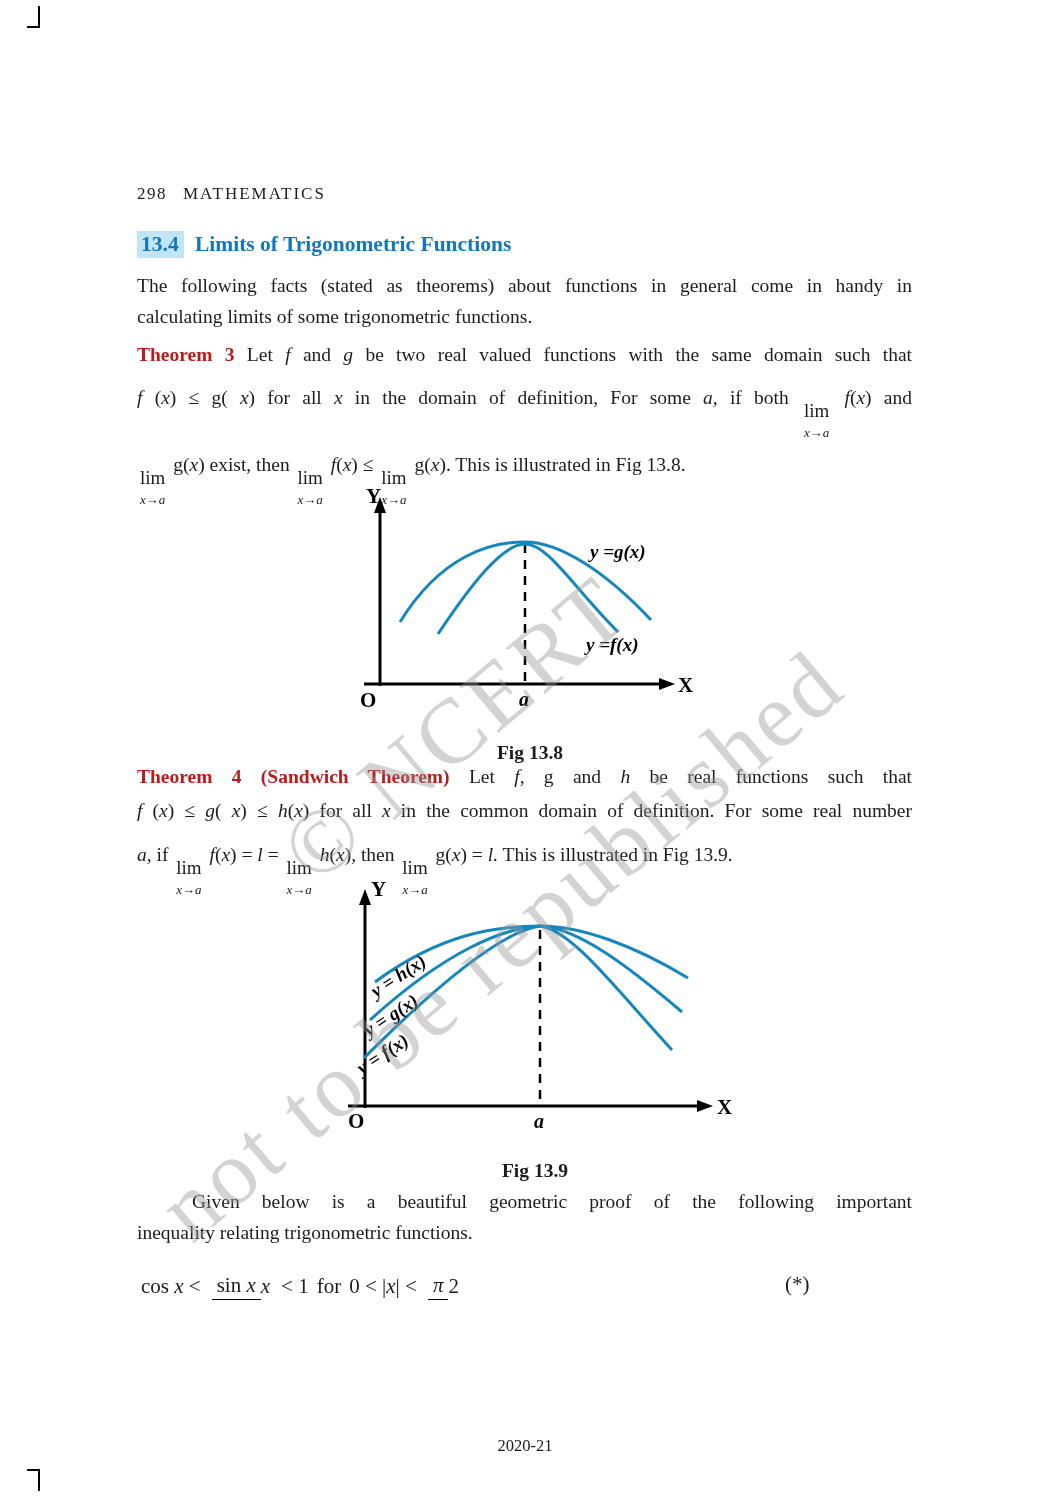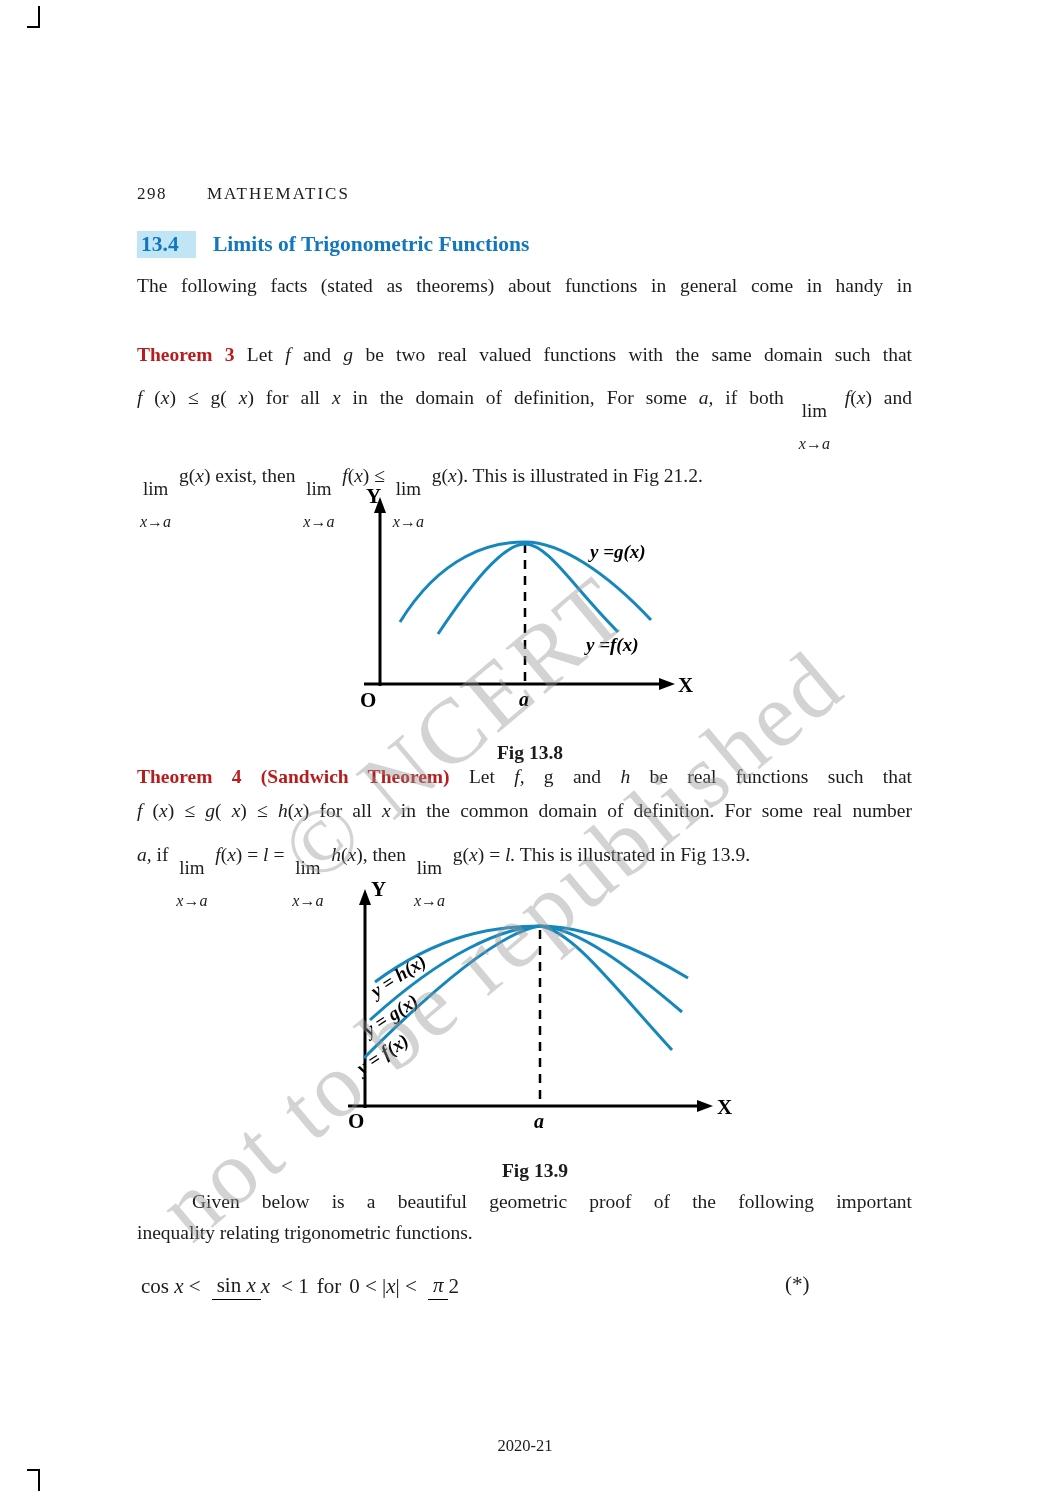--- a/index.html
+++ b/index.html
@@ -8,27 +8,27 @@
         font-family:"Liberation Serif",serif;color:#1c1c1c}
   .abs{position:absolute}
 
   
   .mark-tl{position:absolute;left:27px;top:6px;width:13px;height:22px;
            border-right:2.5px solid #000;border-bottom:2.5px solid #000}
   .mark-bl{position:absolute;left:27px;top:1469px;width:13px;height:22px;
            border-right:2.5px solid #000;border-top:2.5px solid #000}
 
   
-  .header{left:137px;top:184px;display:flex;gap:40px;align-items:flex-start;
+  .header{left:137px;top:184px;display:flex;gap:16px;align-items:flex-start;
           font-size:17px;letter-spacing:1.5px}
   .runhead{letter-spacing:2px}
 
   
   .heading{left:137px;top:232px;font-size:21.5px;font-weight:bold;color:#1377be;white-space:nowrap}
-  .sec-num{background:#c2e5f5;padding:1px 17px 2px 4px;margin-right:12px}
+  .sec-num{background:#c2e5f5;padding:1px 5px 2px 4px;margin-right:6px}
 
   
   .para{width:775px;font-size:19.5px;line-height:31px}
   .jl{text-align:justify;text-align-last:justify}
   .intro{left:137px;top:270px}
   .theorem3{left:137px;top:338px}
   .theorem4{left:137px;top:760px}
   .closing{left:137px;top:1186px}
   .closing .first{text-indent:55px}
   .t3l1,.t4l1,.t4l2{line-height:34px}
@@ -36,21 +36,21 @@
   .t4l3{line-height:54px}
 
   .seg-r{font-style:normal}
   .seg-i{font-style:italic}
   .seg-blue{color:#b91c1c;font-weight:bold}
 
   
   .lim{display:inline-flex;flex-direction:column;align-items:center;vertical-align:-13px;
        line-height:1;margin:0 3px;text-align:center}
   .lim-top{font-size:19px;line-height:19px}
-  .lim-bot{font-size:16px;line-height:13px;font-style:italic;margin-top:17px}
+  .lim-bot{font-size:13px;line-height:13px;font-style:italic;margin-top:6px}
 
   
   .fig138{left:330px;top:486px;width:400px}
   .fig139{left:310px;top:878px;width:450px}
   .caption{text-align:center;font-weight:bold;font-size:19.5px;line-height:30px;margin-top:16px}
   svg text.ax{font-family:"Liberation Serif",serif;font-weight:bold;font-size:21px;fill:#000}
   svg text.ai{font-family:"Liberation Serif",serif;font-weight:bold;font-style:italic;font-size:20px;fill:#000}
   svg text.cl{font-family:"Liberation Serif",serif;font-weight:bold;font-style:italic;font-size:19px;fill:#000}
 
   
@@ -86,38 +86,39 @@
     <span class="runhead">MATHEMATICS</span>
   </div>
 
   <div class="heading abs">
     <span class="sec-num">13.4</span>
     <span>Limits of Trigonometric Functions</span>
   </div>
 
   <div class="para abs intro">
     <div class="jl">The following facts (stated as theorems) about functions in general come in handy in</div>
+    <div>calculating limits of some trigonometric functions.</div>
   </div>
 
   <div class="para abs theorem3">
     <div class="jl t3l1"><span class="seg-blue">Theorem 3</span><span class="seg-r"> Let </span><span class="seg-i">f</span><span class="seg-r"> and </span><span class="seg-i">g</span><span class="seg-r"> be two real valued functions with the same domain such that</span></div>
     <div class="jl t3l2"><span class="seg-i">f </span><span class="seg-r">(</span><span class="seg-i">x</span><span class="seg-r">) ≤ g( </span><span class="seg-i">x</span><span class="seg-r">) for all </span><span class="seg-i">x</span><span class="seg-r"> in the domain of definition, For some </span><span class="seg-i">a,</span><span class="seg-r"> if both </span><span class="lim">
           <span class="lim-top">lim</span>
           <span class="lim-bot">x→a</span>
         </span><span class="seg-r"> </span><span class="seg-i">f</span><span class="seg-r">(</span><span class="seg-i">x</span><span class="seg-r">) and</span></div>
     <div class="t3l3"><span class="lim">
           <span class="lim-top">lim</span>
           <span class="lim-bot">x→a</span>
         </span><span class="seg-r"> g(</span><span class="seg-i">x</span><span class="seg-r">) exist, then </span><span class="lim">
           <span class="lim-top">lim</span>
           <span class="lim-bot">x→a</span>
         </span><span class="seg-r"> </span><span class="seg-i">f</span><span class="seg-r">(</span><span class="seg-i">x</span><span class="seg-r">) ≤ </span><span class="lim">
           <span class="lim-top">lim</span>
           <span class="lim-bot">x→a</span>
-        </span><span class="seg-r"> g(</span><span class="seg-i">x</span><span class="seg-r">). This is illustrated in Fig 21.2.</span></div>
+        </span><span class="seg-r"> g(</span><span class="seg-i">x</span><span class="seg-r">). This is illustrated in Fig 13.8.</span></div>
   </div>
 
   <div class="fig abs fig138">
     <svg width="400" height="232" viewBox="0 0 400 232">
       <line x1="50" y1="200" x2="50" y2="24" stroke="#000" stroke-width="3"></line>
       <polygon points="50,11 44,27 56,27" fill="#000"></polygon>
       <line x1="34" y1="198" x2="332" y2="198" stroke="#000" stroke-width="3"></line>
       <polygon points="345,198 329,192 329,204" fill="#000"></polygon>
       <line x1="195" y1="58" x2="195" y2="197" stroke="#000" stroke-width="2.5" stroke-dasharray="9 7"></line>
       <path d="M70,136 C112,68 162,56 195,56 C230,56 276,86 321,134" fill="none" stroke="#1687bd" stroke-width="3"></path>

